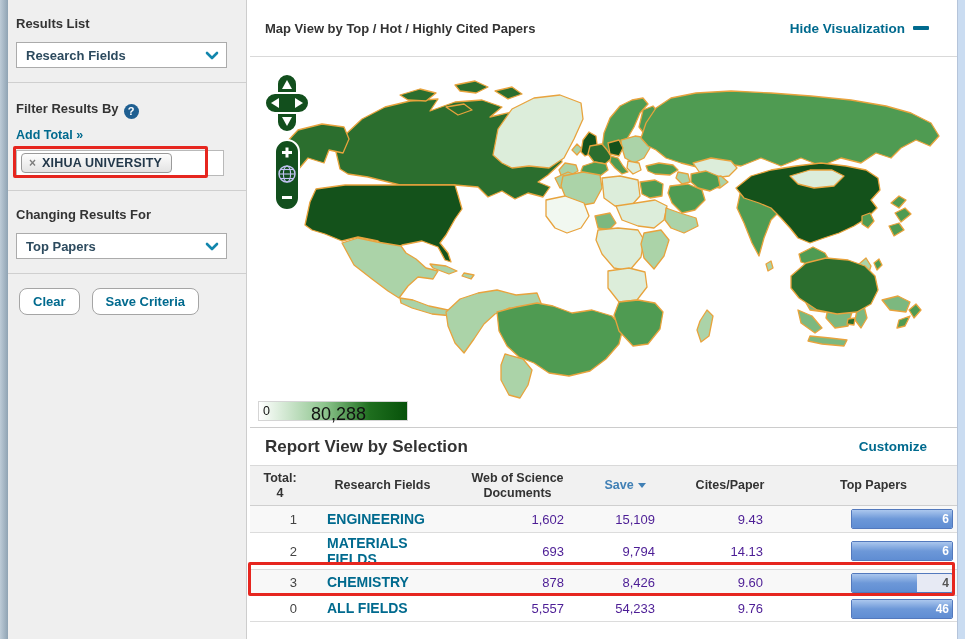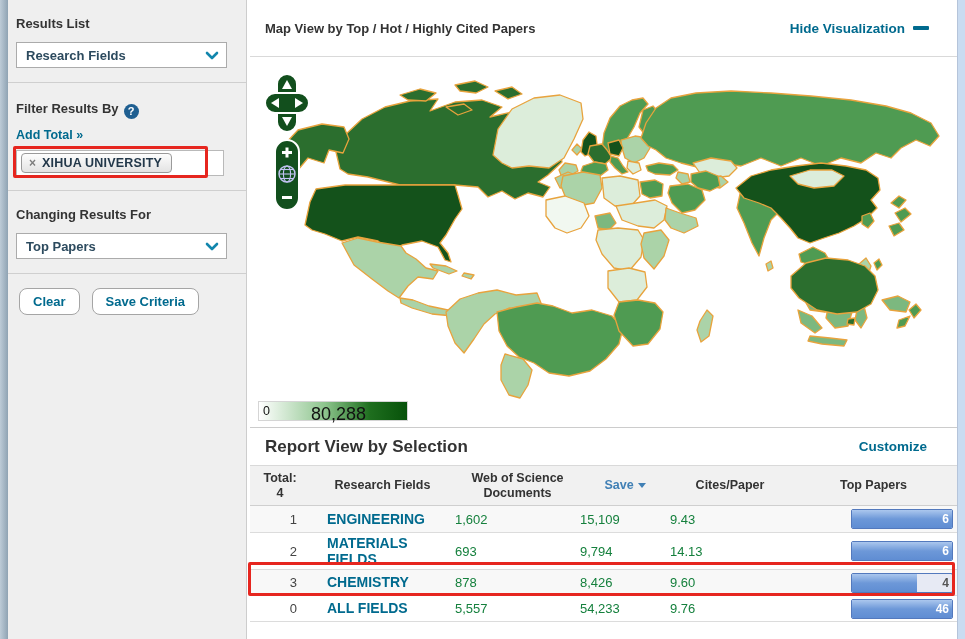--- a/index.html
+++ b/index.html
@@ -63,21 +63,21 @@
   .thead { background:#f1f1f1; border-bottom:1px solid #cfcfcf; height:40px; }
   .th { font-size:12.5px; font-weight:bold; color:#333; text-align:center; line-height:1.2; }
   .th-cites { color:#4180b5; cursor:pointer; }
   .sort-caret { display:inline-block; margin-left:4px; width:0; height:0;
     border-left:4px solid transparent; border-right:4px solid transparent; border-top:5px solid #4180b5; vertical-align:1px; }
   .trow { border-bottom:1px solid #dcdcdc; }
   .trow.alt { background:#f8f8f8; }
   .r1 { height:27px; } .r2 { height:37px; } .r3 { height:26px; } .r4 { height:26px; }
   .td-rank { font-size:13px; color:#444; text-align:right; padding-right:13px; }
   .td-field { font-size:14px; font-weight:bold; color:#006a8e; padding-left:17px; line-height:1.15; cursor:pointer; }
-  .td-num { font-size:13px; color:#15803d; }
+  .td-num { font-size:13px; color:#4c1d95; text-align:right; }
   .td-docs { padding-right:16px; } .td-cites { padding-right:15px; } .td-cpp { padding-right:27px; }
   .bar-cell { display:flex; justify-content:flex-end; padding-right:4px; }
   .bar { position:relative; width:102px; height:20px; background:#e7eaf4; border:1px solid #5379bd; border-radius:2px; overflow:hidden; }
   .bar-fill { position:absolute; left:0; top:0; height:100%; background:linear-gradient(#abc7ee,#6d98d8 50%,#5f8dd3); }
   .bar-val { position:absolute; right:3px; top:0; line-height:18px; font-size:12px; font-weight:bold; color:#fff; }
   .bar-val.dark { color:#555; }
 
   
   .annotation { position:absolute; border:3px solid #e6261f; border-radius:2px; pointer-events:none; z-index:60; }
   .anno-row { left:248px; top:562px; width:707px; height:34px; }

